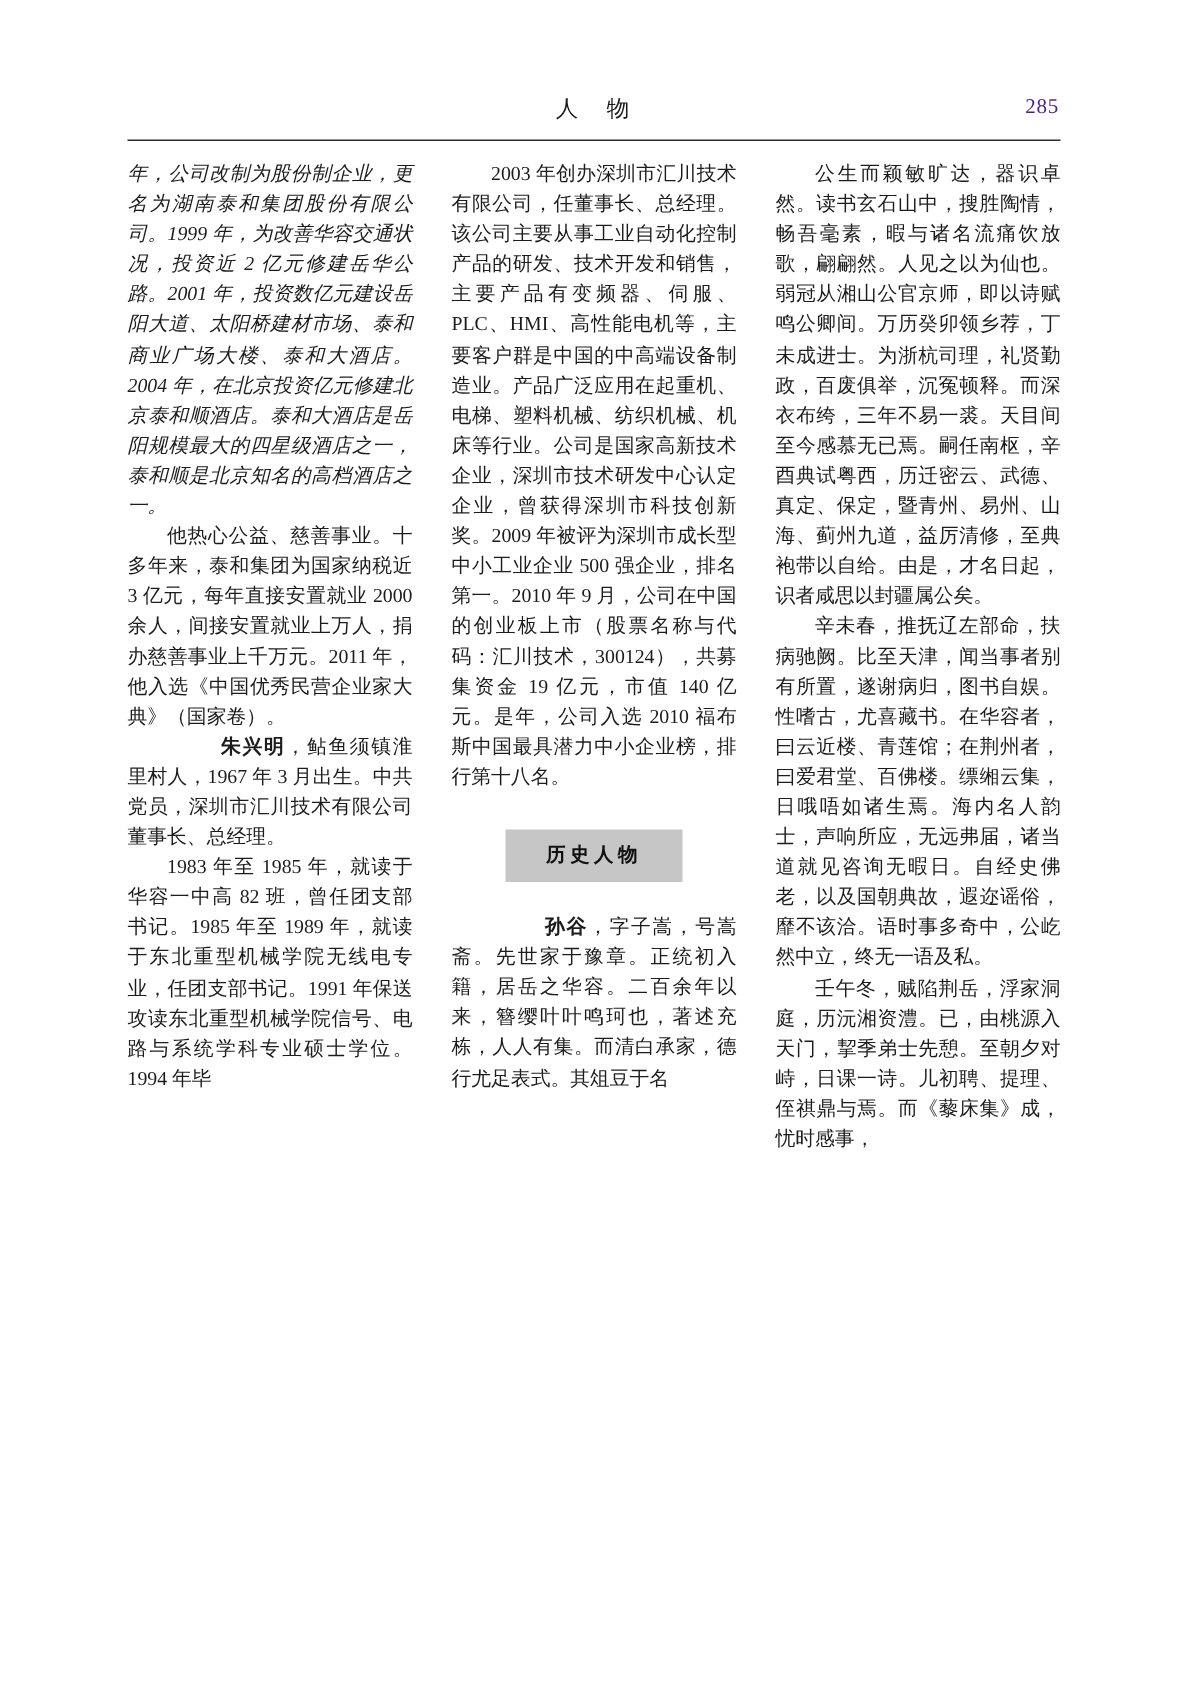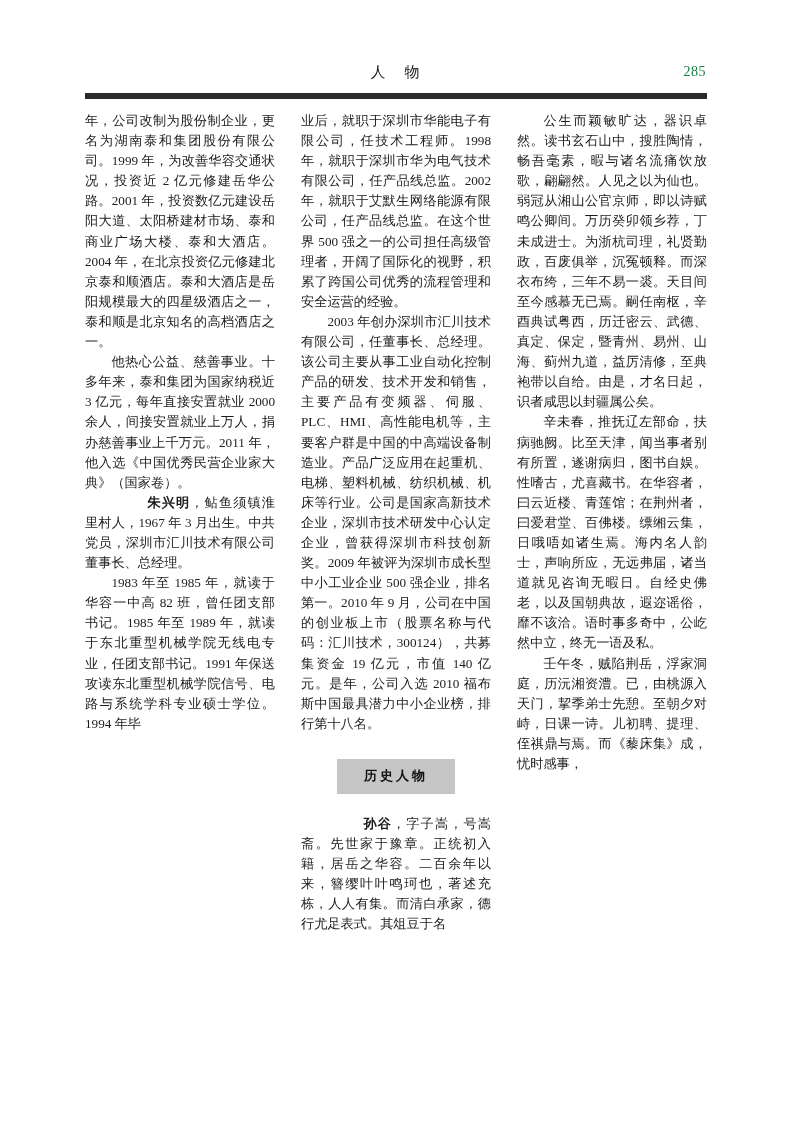--- a/index.html
+++ b/index.html
@@ -20,58 +20,59 @@
   .content {
     position: absolute;
     left: 85px;
     top: 63px;
     width: 622px;
   }
   .header {
     position: relative;
     height: 20px;
     padding-bottom: 10px;
-    border-bottom: 6px solid #15803d;
+    border-bottom: 1px solid #15803d;
     font-size: 15px;
   }
   .header-title {
     position: absolute;
     left: 0;
     right: 0;
     text-align: center;
     letter-spacing: 2px;
     color: #1a1a1a;
   }
   .page-number {
     position: absolute;
     right: 1px;
     top: 1px;
     font-size: 14px;
     letter-spacing: 0.5px;
-    color: #15803d;
+    color: #4c1d95;
   }
   .columns {
     margin-top: 12px;
     display: flex;
     gap: 26px;
   }
   .column {
     flex: 1 1 0;
     min-width: 0;
     font-size: 13.2px;
     line-height: 20.1px;
     text-align: justify;
     text-justify: inter-character;
   }
   .column p.para {
     margin: 0;
     text-indent: 2em;
   }
   .column p.para.no-indent {
     text-indent: 0;
+    font-style: italic;
   }
   .lead-name {
     font-family: "Liberation Sans", "DejaVu Sans", sans-serif;
     font-weight: 700;
     margin-left: 36px;
   }
   .section-heading {
     width: 118px;
     margin: 25px auto 20px auto;
     padding: 7px 0 8px 0;
@@ -95,21 +96,20 @@
     </div>
 
     <div class="columns">
       <div class="column" id="col-0">
           <p class="para no-indent"><span>年，公司改制为股份制企业，更名为湖南泰和集团股份有限公司。1999 年，为改善华容交通状况，投资近 2 亿元修建岳华公路。2001 年，投资数亿元建设岳阳大道、太阳桥建材市场、泰和商业广场大楼、泰和大酒店。2004 年，在北京投资亿元修建北京泰和顺酒店。泰和大酒店是岳阳规模最大的四星级酒店之一，泰和顺是北京知名的高档酒店之一。</span></p>
           <p class="para"><span>他热心公益、慈善事业。十多年来，泰和集团为国家纳税近 3 亿元，每年直接安置就业 2000 余人，间接安置就业上万人，捐办慈善事业上千万元。2011 年，他入选《中国优秀民营企业家大典》（国家卷）。</span></p>
           <p class="para"><span class="lead-name">朱兴明</span><span>，鲇鱼须镇淮里村人，1967 年 3 月出生。中共党员，深圳市汇川技术有限公司董事长、总经理。</span></p>
           <p class="para"><span>1983 年至 1985 年，就读于华容一中高 82 班，曾任团支部书记。1985 年至 1989 年，就读于东北重型机械学院无线电专业，任团支部书记。1991 年保送攻读东北重型机械学院信号、电路与系统学科专业硕士学位。1994 年毕</span></p>
         </div>
       <div class="column" id="col-1">
-          <p class="para no-indent"><span>业后，就职于深圳市华能电子有限公司，任技术工程师。1998 年，就职于深圳市华为电气技术有限公司，任产品线总监。2002 年，就职于艾默生网络能源有限公司，任产品线总监。在这个世界 500 强之一的公司担任高级管理者，开阔了国际化的视野，积累了跨国公司优秀的流程管理和安全运营的经验。</span></p>
           <p class="para"><span>2003 年创办深圳市汇川技术有限公司，任董事长、总经理。该公司主要从事工业自动化控制产品的研发、技术开发和销售，主要产品有变频器、伺服、PLC、HMI、高性能电机等，主要客户群是中国的中高端设备制造业。产品广泛应用在起重机、电梯、塑料机械、纺织机械、机床等行业。公司是国家高新技术企业，深圳市技术研发中心认定企业，曾获得深圳市科技创新奖。2009 年被评为深圳市成长型中小工业企业 500 强企业，排名第一。2010 年 9 月，公司在中国的创业板上市（股票名称与代码：汇川技术，300124），共募集资金 19 亿元，市值 140 亿元。是年，公司入选 2010 福布斯中国最具潜力中小企业榜，排行第十八名。</span></p>
           <div class="section-heading" style="background: rgb(198, 198, 198);">历史人物</div>
           <p class="para"><span class="lead-name">孙谷</span><span>，字子嵩，号嵩斋。先世家于豫章。正统初入籍，居岳之华容。二百余年以来，簪缨叶叶鸣珂也，著述充栋，人人有集。而清白承家，德行尤足表式。其俎豆于名</span></p>
         </div>
       <div class="column" id="col-2">
           <p class="para"><span>公生而颖敏旷达，器识卓然。读书玄石山中，搜胜陶情，畅吾毫素，暇与诸名流痛饮放歌，翩翩然。人见之以为仙也。弱冠从湘山公官京师，即以诗赋鸣公卿间。万历癸卯领乡荐，丁未成进士。为浙杭司理，礼贤勤政，百废俱举，沉冤顿释。而深衣布绔，三年不易一裘。天目间至今感慕无已焉。嗣任南枢，辛酉典试粤西，历迁密云、武德、真定、保定，暨青州、易州、山海、蓟州九道，益厉清修，至典袍带以自给。由是，才名日起，识者咸思以封疆属公矣。</span></p>
           <p class="para"><span>辛未春，推抚辽左部命，扶病驰阙。比至天津，闻当事者别有所置，遂谢病归，图书自娱。性嗜古，尤喜藏书。在华容者，曰云近楼、青莲馆；在荆州者，曰爱君堂、百佛楼。缥缃云集，日哦唔如诸生焉。海内名人韵士，声响所应，无远弗届，诸当道就见咨询无暇日。自经史佛老，以及国朝典故，遐迩谣俗，靡不该洽。语时事多奇中，公屹然中立，终无一语及私。</span></p>
           <p class="para"><span>壬午冬，贼陷荆岳，浮家洞庭，历沅湘资澧。已，由桃源入天门，挈季弟士先憩。至朝夕对峙，日课一诗。儿初聘、提理、侄祺鼎与焉。而《藜床集》成，忧时感事，</span></p>
         </div>
     </div>

